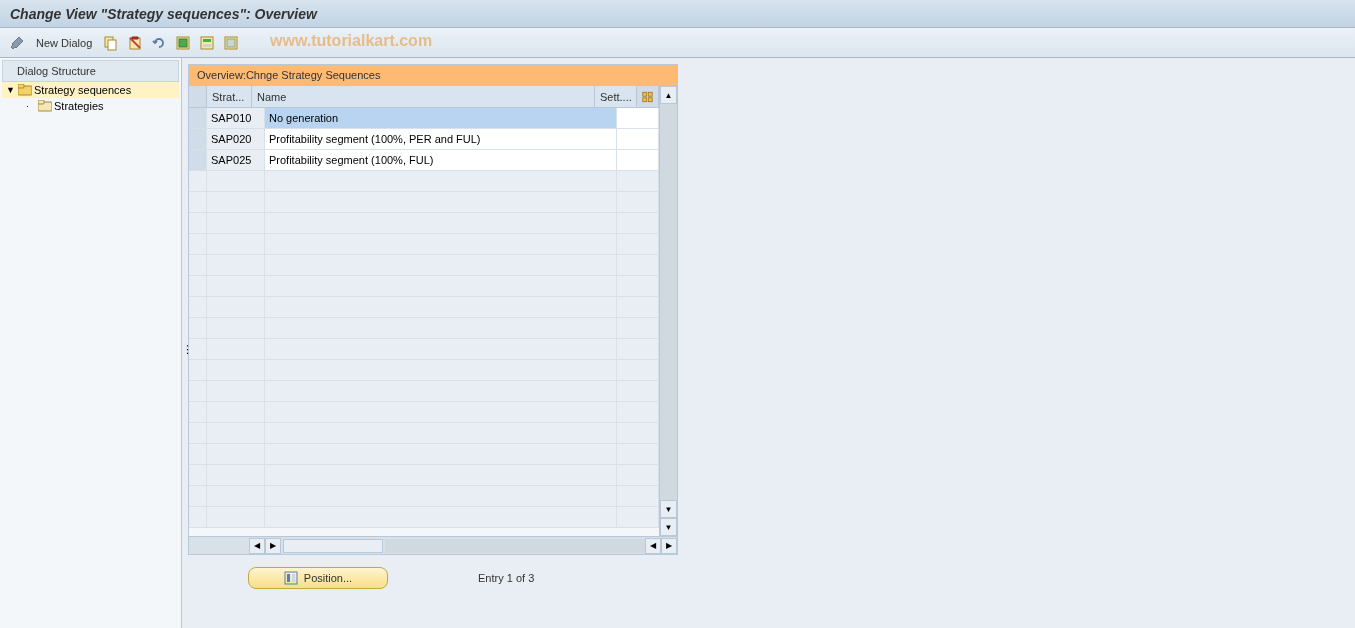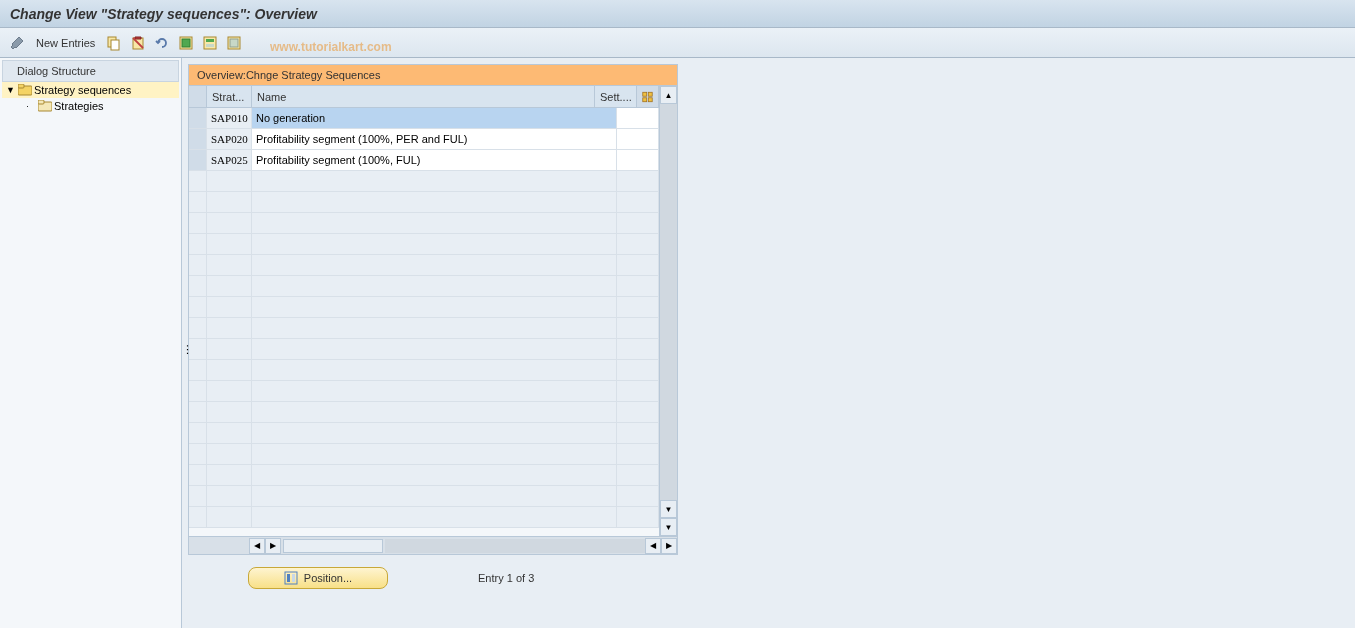--- a/index.html
+++ b/index.html
@@ -54,22 +54,22 @@
     .toolbar-link {
       color: #333;
       text-decoration: none;
       padding: 0 4px;
       cursor: pointer;
     }
     
     .watermark {
       position: absolute;
       left: 270px;
-      top: 12px;
-      font-size: 12px;
+      top: 4px;
+      font-size: 16px;
       font-weight: bold;
       color: #e8a85c;
       opacity: 0.7;
       pointer-events: none;
     }
     
     .main-container {
       display: flex;
       height: calc(100% - 58px);
     }
@@ -190,21 +190,21 @@
     
     .td {
       padding: 2px 4px;
       border-right: 1px solid #d8e0e8;
       display: flex;
       align-items: center;
       background: #fff;
     }
     
     .td-selector { width: 18px; background: #d0dce8; }
-    .td-strat { width: 45px; background: #e8eef4; font-family: Liberation Serif, serif; }
+    .td-strat { width: 58px; background: #e8eef4; font-family: Liberation Sans, sans-serif; }
     .td-name { flex: 1; }
     .td-sett { width: 42px; }
     
     .tr.empty .td { background: #e8eef4; }
     .tr.empty .td-name { background: #e8eef4; }
     .tr.empty .td-sett { background: #e8eef4; }
     
     .td-name.selected-cell {
       background: #b8d4f0;
     }
@@ -318,21 +318,21 @@
 <div class="title-bar">
   <span class="title-bar-text">Change View "Strategy sequences": Overview</span>
 </div>
 
 <div class="toolbar">
   <span class="toolbar-icon">
     <svg width="16" height="16" viewBox="0 0 16 16">
         <path d="M2 12 L4 10 L3 9 L10 2 L14 6 L7 13 L6 12 L4 14 Z" fill="#8a9aaa" stroke="#5a6a7a" stroke-width="0.8"></path>
       </svg>
   </span>
-  <a class="toolbar-link">New Entries</a>
+  <a class="toolbar-link">New Dialog</a>
   <span class="toolbar-icon">
     <svg width="16" height="16" viewBox="0 0 16 16">
         <rect x="2" y="2" width="8" height="10" fill="#f8e8a8" stroke="#a88830"></rect>
         <rect x="5" y="5" width="8" height="10" fill="#fff" stroke="#a88830"></rect>
       </svg>
   </span>
   <span class="toolbar-icon">
     <svg width="16" height="16" viewBox="0 0 16 16">
         <rect x="3" y="3" width="10" height="11" fill="#f8e8a8" stroke="#a88830"></rect>
         <path d="M5 2 L11 2 L11 4 L5 4 Z" fill="#c04040" stroke="#802020"></path>

